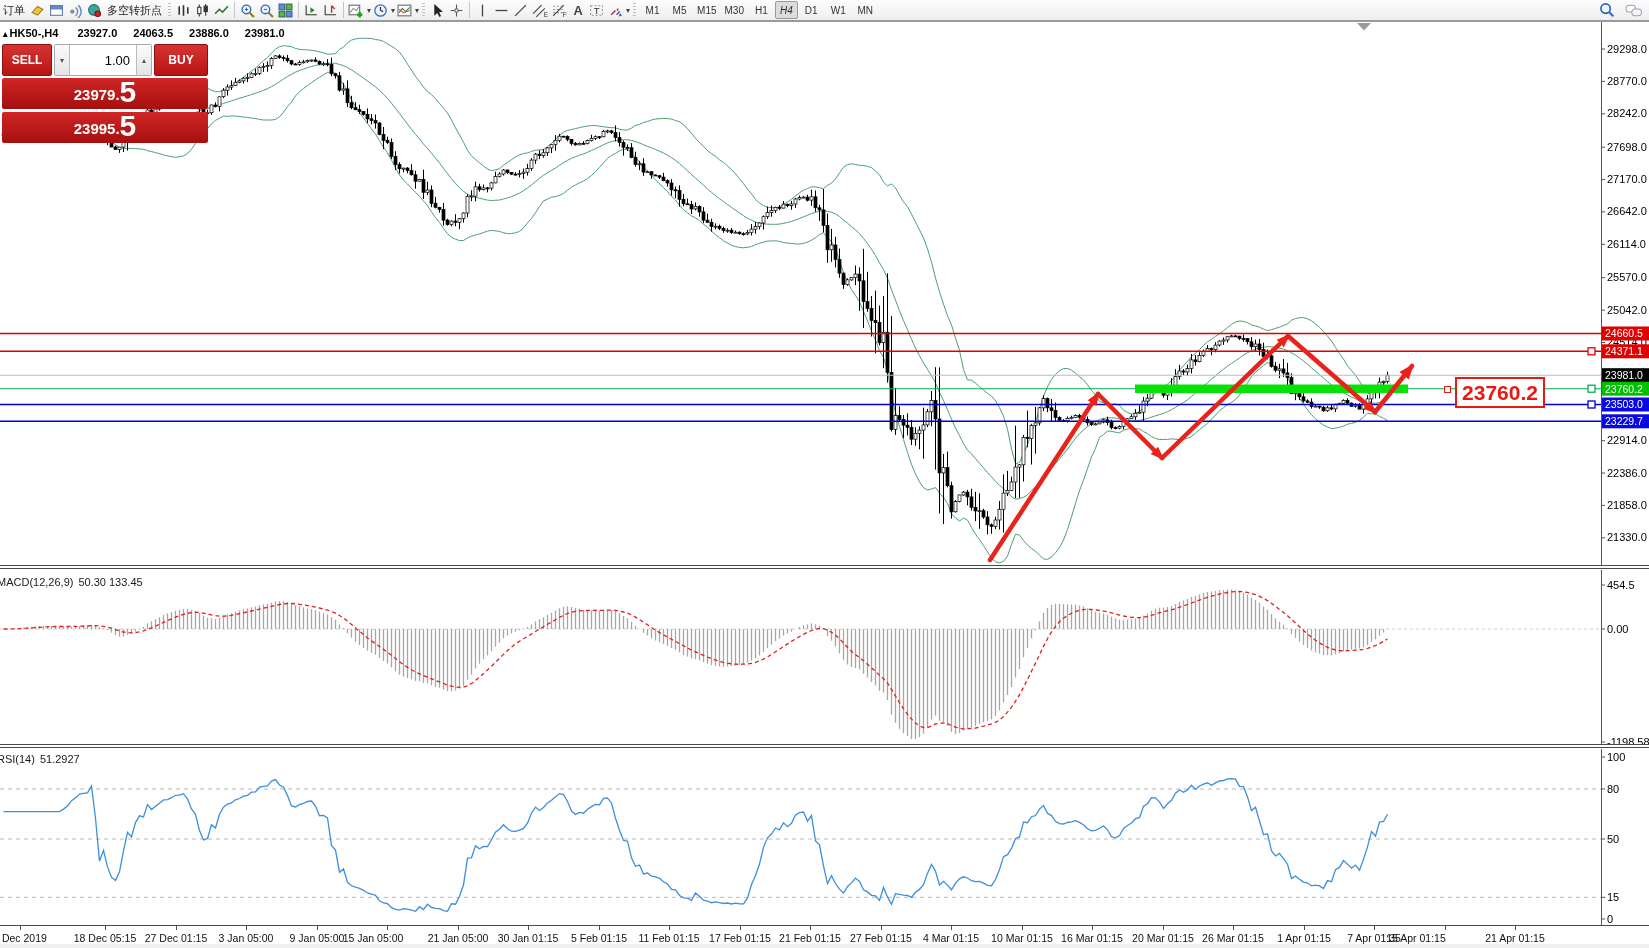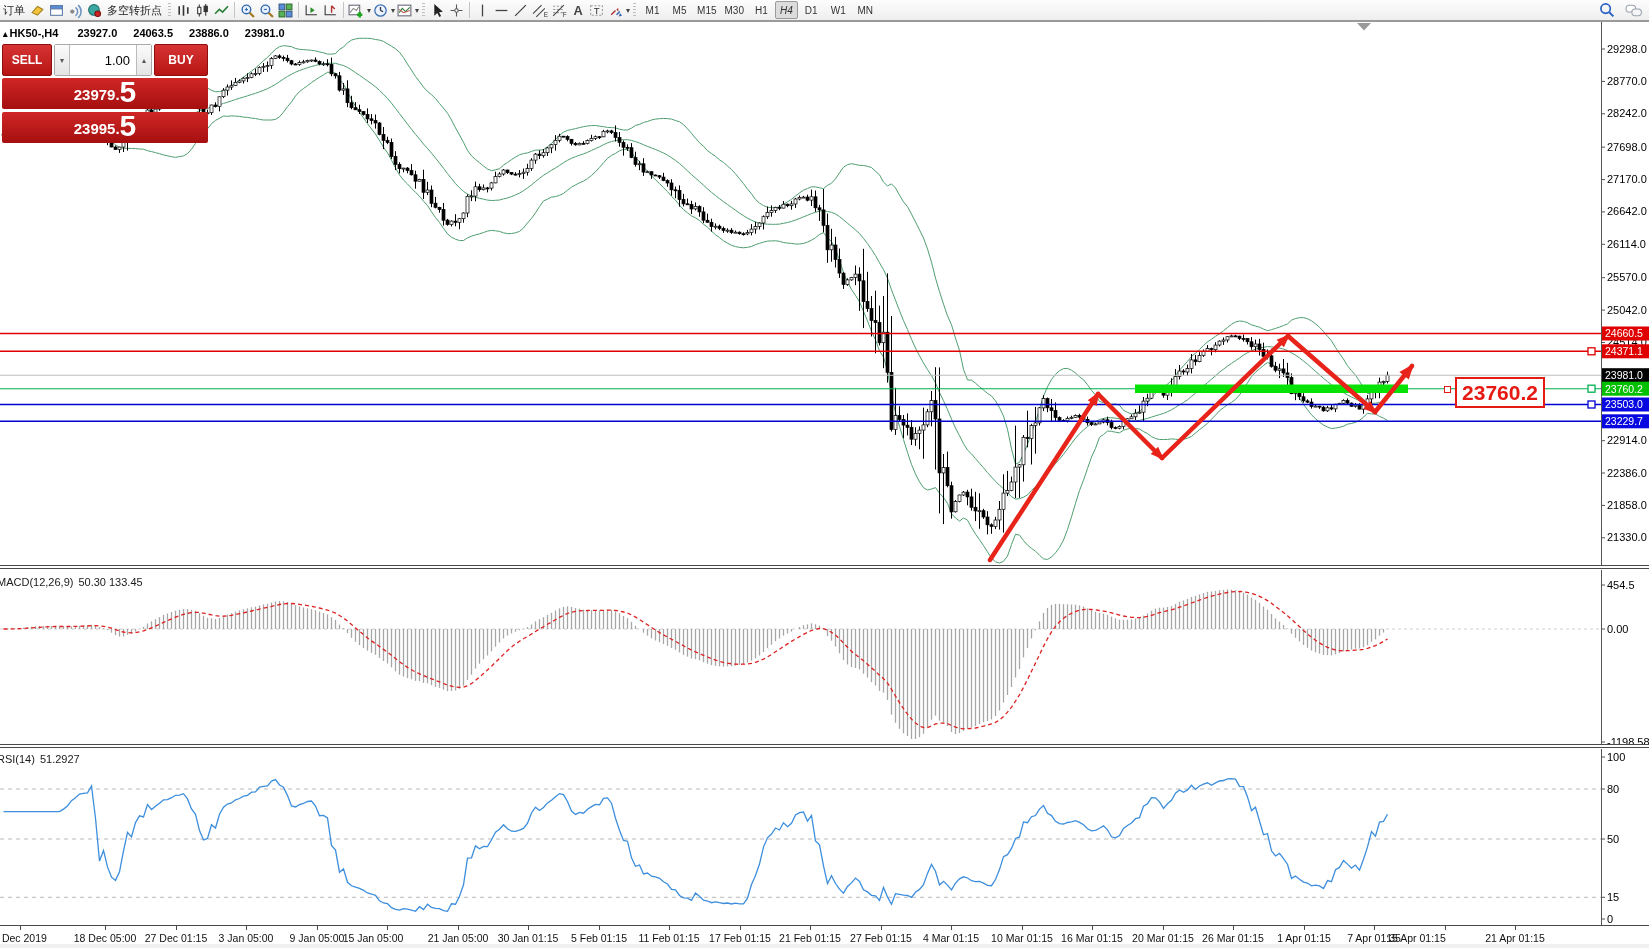--- a/index.html
+++ b/index.html
@@ -1441,21 +1441,21 @@
       </g>
     </svg>
 
   <div id="macd-head"><b>MACD(12,26,9)</b><span>50.30 133.45</span></div>
   <div id="rsi-head"><b>RSI(14)</b><span>51.2927</span></div>
 
   <div id="time-axis">
       <div class="ttick" style="left: 20px;"></div>
       <div class="tlabel" style="left: 20px;">2 Dec 2019</div>
       <div class="ttick" style="left: 105px;"></div>
-      <div class="tlabel" style="left: 105px;">18 Dec 05:00</div>
+      <div class="tlabel" style="left: 105px;">18 Dec 05:15</div>
       <div class="ttick" style="left: 176px;"></div>
       <div class="tlabel" style="left: 176px;">27 Dec 01:15</div>
       <div class="ttick" style="left: 246px;"></div>
       <div class="tlabel" style="left: 246px;">3 Jan 05:00</div>
       <div class="ttick" style="left: 317px;"></div>
       <div class="tlabel" style="left: 317px;">9 Jan 05:00</div>
       <div class="ttick" style="left: 387px;"></div>
       <div class="tlabel" style="left: 373px;">15 Jan 05:00</div>
       <div class="ttick" style="left: 458px;"></div>
       <div class="tlabel" style="left: 458px;">21 Jan 05:00</div>

